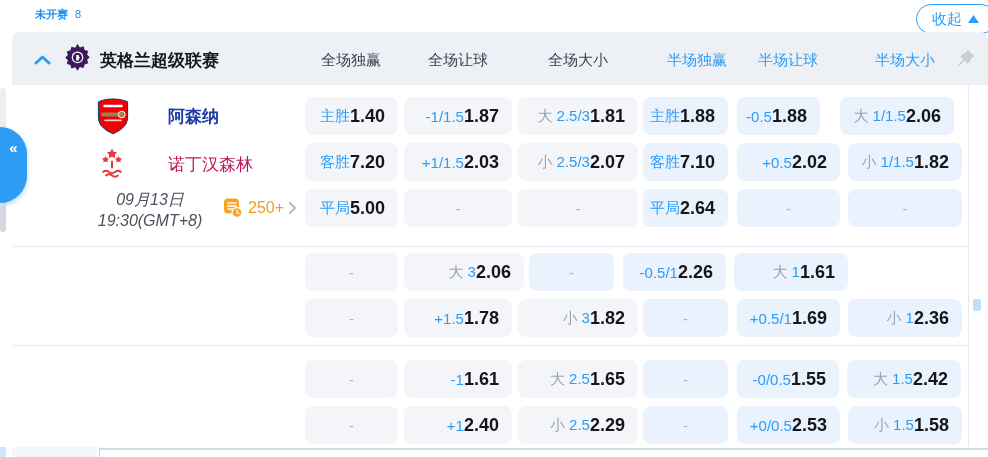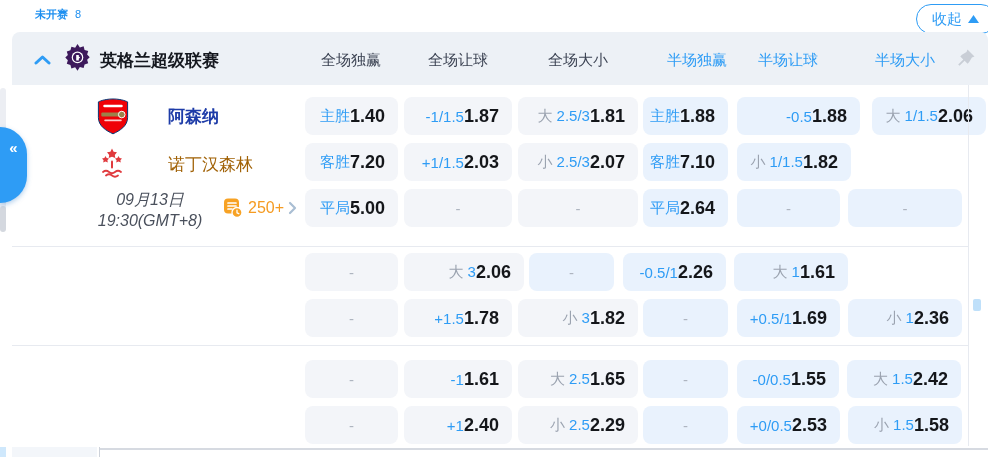--- a/index.html
+++ b/index.html
@@ -40,21 +40,21 @@
   .edge-bottom{position:absolute;left:0;top:447px;width:6px;height:10px;background:#cfe8fc;}
   
   .team-row{position:absolute;left:12px;width:290px;height:50px;cursor:pointer;}
   .team-row.home{top:90px;}
   .team-row.away{top:138px;}
   .crest{position:absolute;}
   .crest.arsenal{left:84px;top:8px;width:34px;height:37px;}
   .crest.forest{left:88px;top:9px;width:24px;height:31px;}
   .team-name{position:absolute;left:156px;top:15px;font-size:17px;white-space:nowrap;}
   .team-name.home-name{color:#1e3ca8;font-weight:bold;}
-  .team-name.away-name{color:#a16207;}
+  .team-name.away-name{color:#be185d;}
   .date-block{position:absolute;left:50px;top:189px;width:200px;text-align:center;
     font-size:16px;color:#4a505c;line-height:21px;font-style:italic;}
   .markets-link{position:absolute;left:222px;top:197px;display:flex;align-items:center;gap:4px;cursor:pointer;}
   .markets-link .mk-text{color:#f59b22;font-size:16px;}
   
   .odds-layer{position:absolute;left:0;top:0;width:988px;height:457px;pointer-events:none;}
   .odds-row{position:absolute;left:305px;display:flex;pointer-events:auto;}
   .cell{
     height:38px;border-radius:8px;box-sizing:border-box;
     display:flex;align-items:center;justify-content:flex-end;
@@ -179,21 +179,21 @@
           <span class="lbl">2.5/3</span>
         </span>
         <span class="val">1.81</span>
       </div>
       <div class="cell half" style="width: 85px; margin-right: 9px;">
         <span class="lblgrp">
           <span class="lbl">主胜</span>
         </span>
         <span class="val">1.88</span>
       </div>
-      <div class="cell half" style="width: 123px; margin-right: 12px;">
+      <div class="cell half" style="width: 83px; margin-right: 20px;">
         <span class="lblgrp">
           <span class="lbl">-0.5</span>
         </span>
         <span class="val">1.88</span>
       </div>
       <div class="cell half" style="width: 114px; margin-right: 0px;">
         <span class="lblgrp">
           <span class="prefix">大</span>
           <span class="lbl">1/1.5</span>
         </span>
@@ -218,20 +218,26 @@
           <span class="prefix">小</span>
           <span class="lbl">2.5/3</span>
         </span>
         <span class="val">2.07</span>
       </div>
       <div class="cell half" style="width: 85px; margin-right: 9px;">
         <span class="lblgrp">
           <span class="lbl">客胜</span>
         </span>
         <span class="val">7.10</span>
+      </div>
+      <div class="cell half" style="width: 103px; margin-right: 8px;">
+        <span class="lblgrp">
+          <span class="lbl">+0.5</span>
+        </span>
+        <span class="val">2.02</span>
       </div>
       <div class="cell half" style="width: 114px; margin-right: 0px;">
         <span class="lblgrp">
           <span class="prefix">小</span>
           <span class="lbl">1/1.5</span>
         </span>
         <span class="val">1.82</span>
       </div>
     </div>
     <div class="odds-row" style="top: 189px;">

